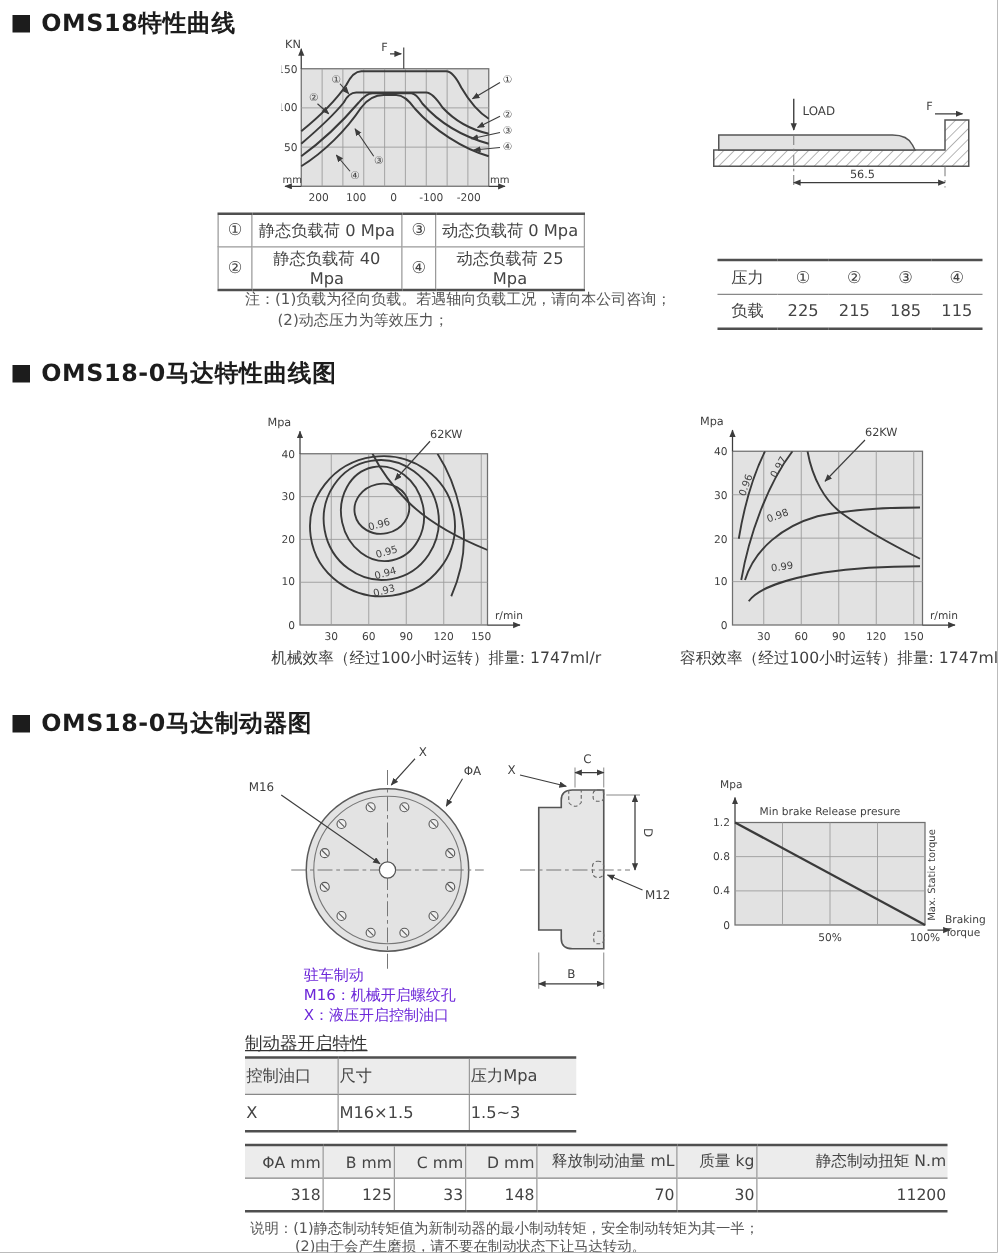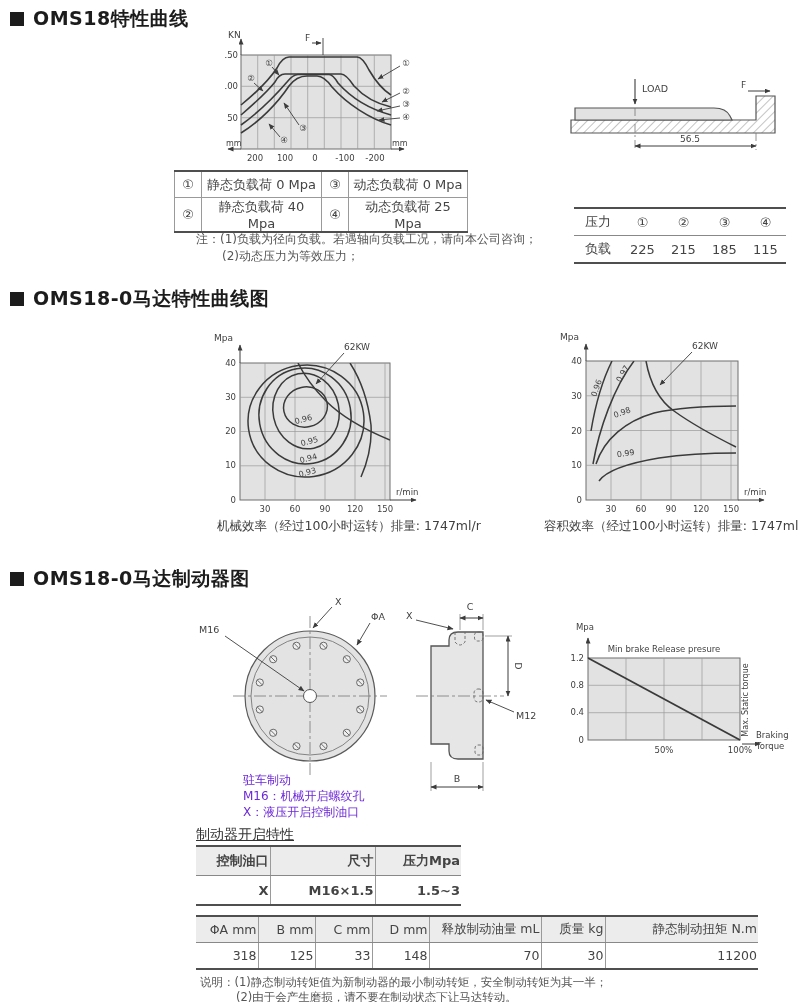--- a/index.html
+++ b/index.html
@@ -17,21 +17,21 @@
   .tblA td{border:1px solid #9a9a9a;text-align:center;height:25px;padding:0 4px;}
   .tblA tr:first-child td{border-top:2px solid #4f4f4f;}
   .tblA tr:last-child td{border-bottom:2px solid #4f4f4f;}
   
   .tblB{font-size:13px;}
   .tblB td{text-align:center;height:24px;}
   .tblB tr:first-child td{border-top:2px solid #4f4f4f;border-bottom:1px solid #888;}
   .tblB tr:last-child td{border-bottom:2px solid #4f4f4f;}
   
   .tblC{font-size:13px;}
-  .tblC td{text-align:right;height:26px;font-weight:bold;}
+  .tblC td{text-align:left;height:26px;}
   .tblC td+td{border-left:1px solid #9a9a9a;}
   .tblC tr.hd td{background:#ececec;border-top:2px solid #4f4f4f;border-bottom:1px solid #888;}
   .tblC tr.vl td{border-bottom:2px solid #4f4f4f;}
   
   .tblD{font-size:12.5px;}
   .tblD td{text-align:right;height:23px;}
   .tblD td+td{border-left:1px solid #9a9a9a;}
   .tblD tr.hd td{background:#ececec;border-top:2px solid #4f4f4f;border-bottom:1px solid #888;}
   .tblD tr.vl td{border-bottom:2px solid #4f4f4f;}
   .t-title{font-size:14px;color:#333;}

